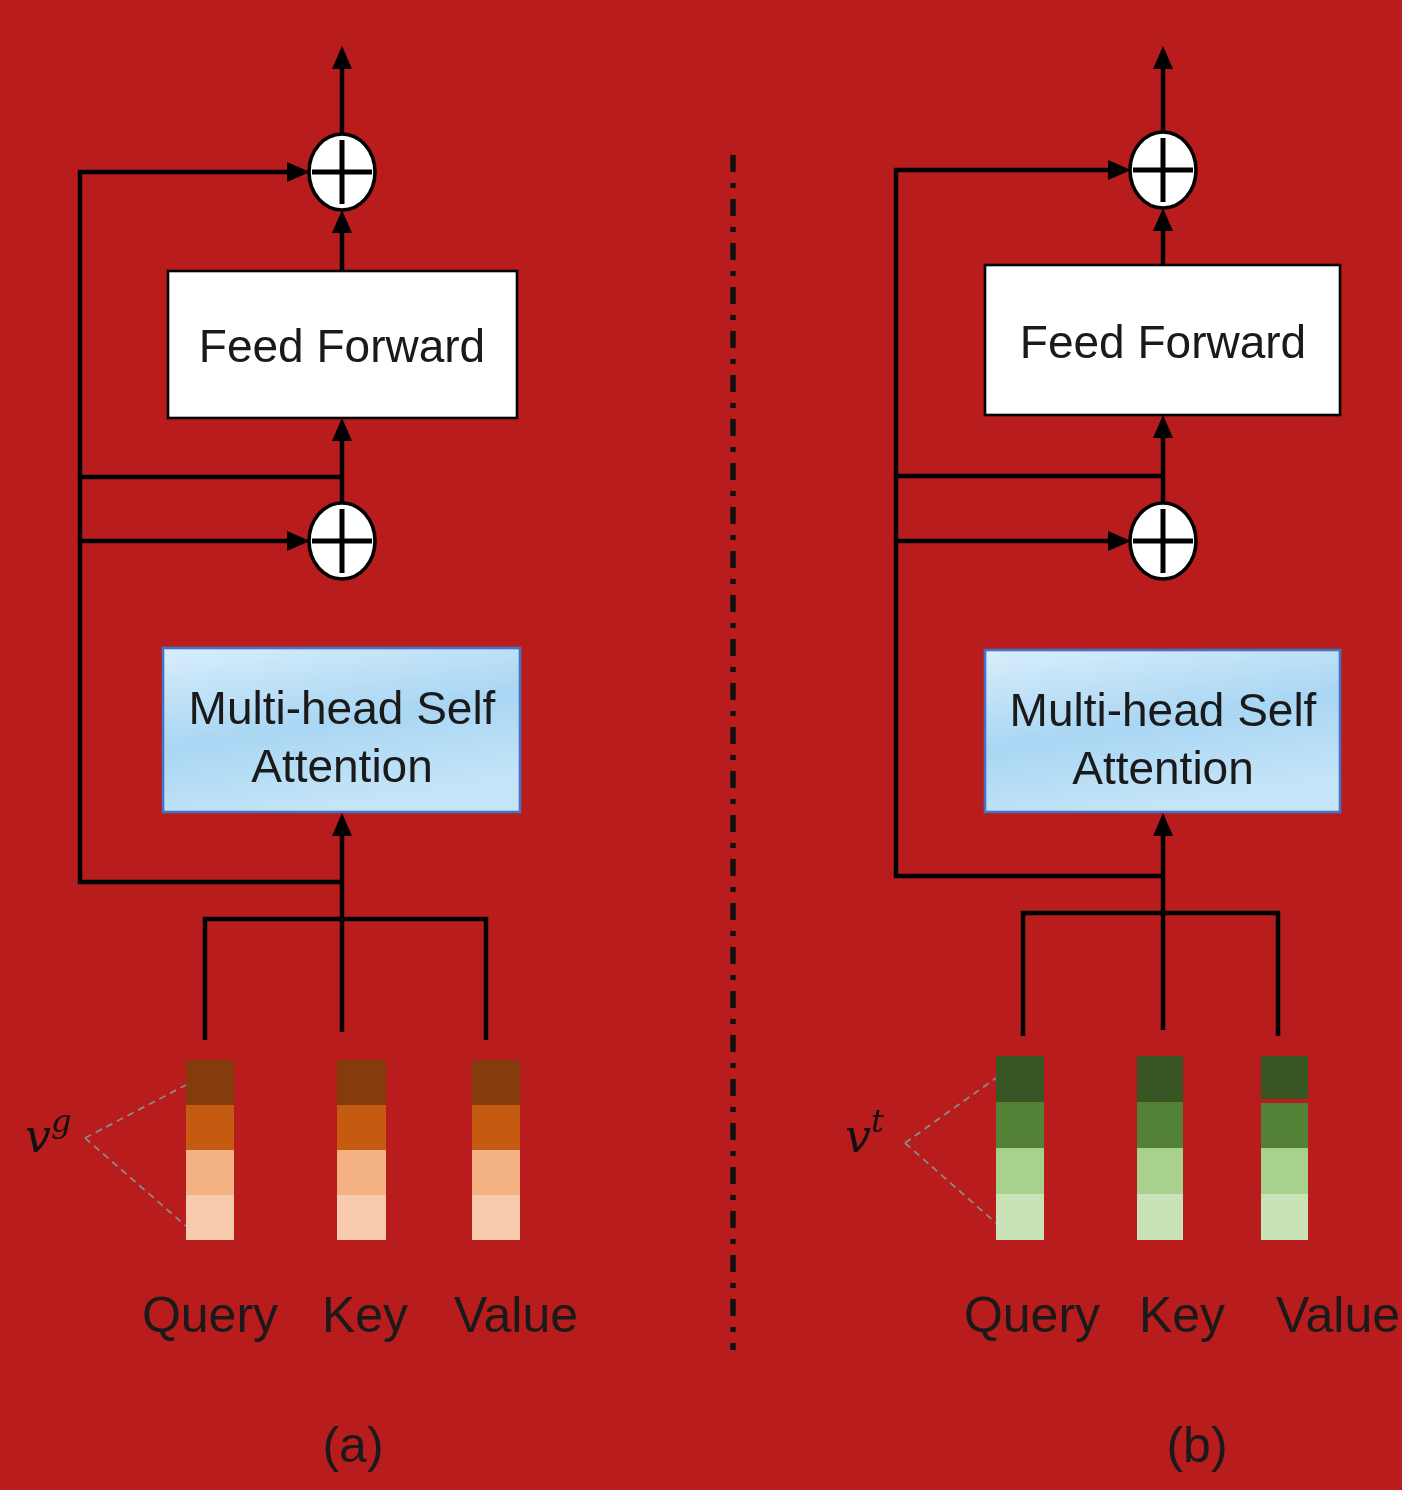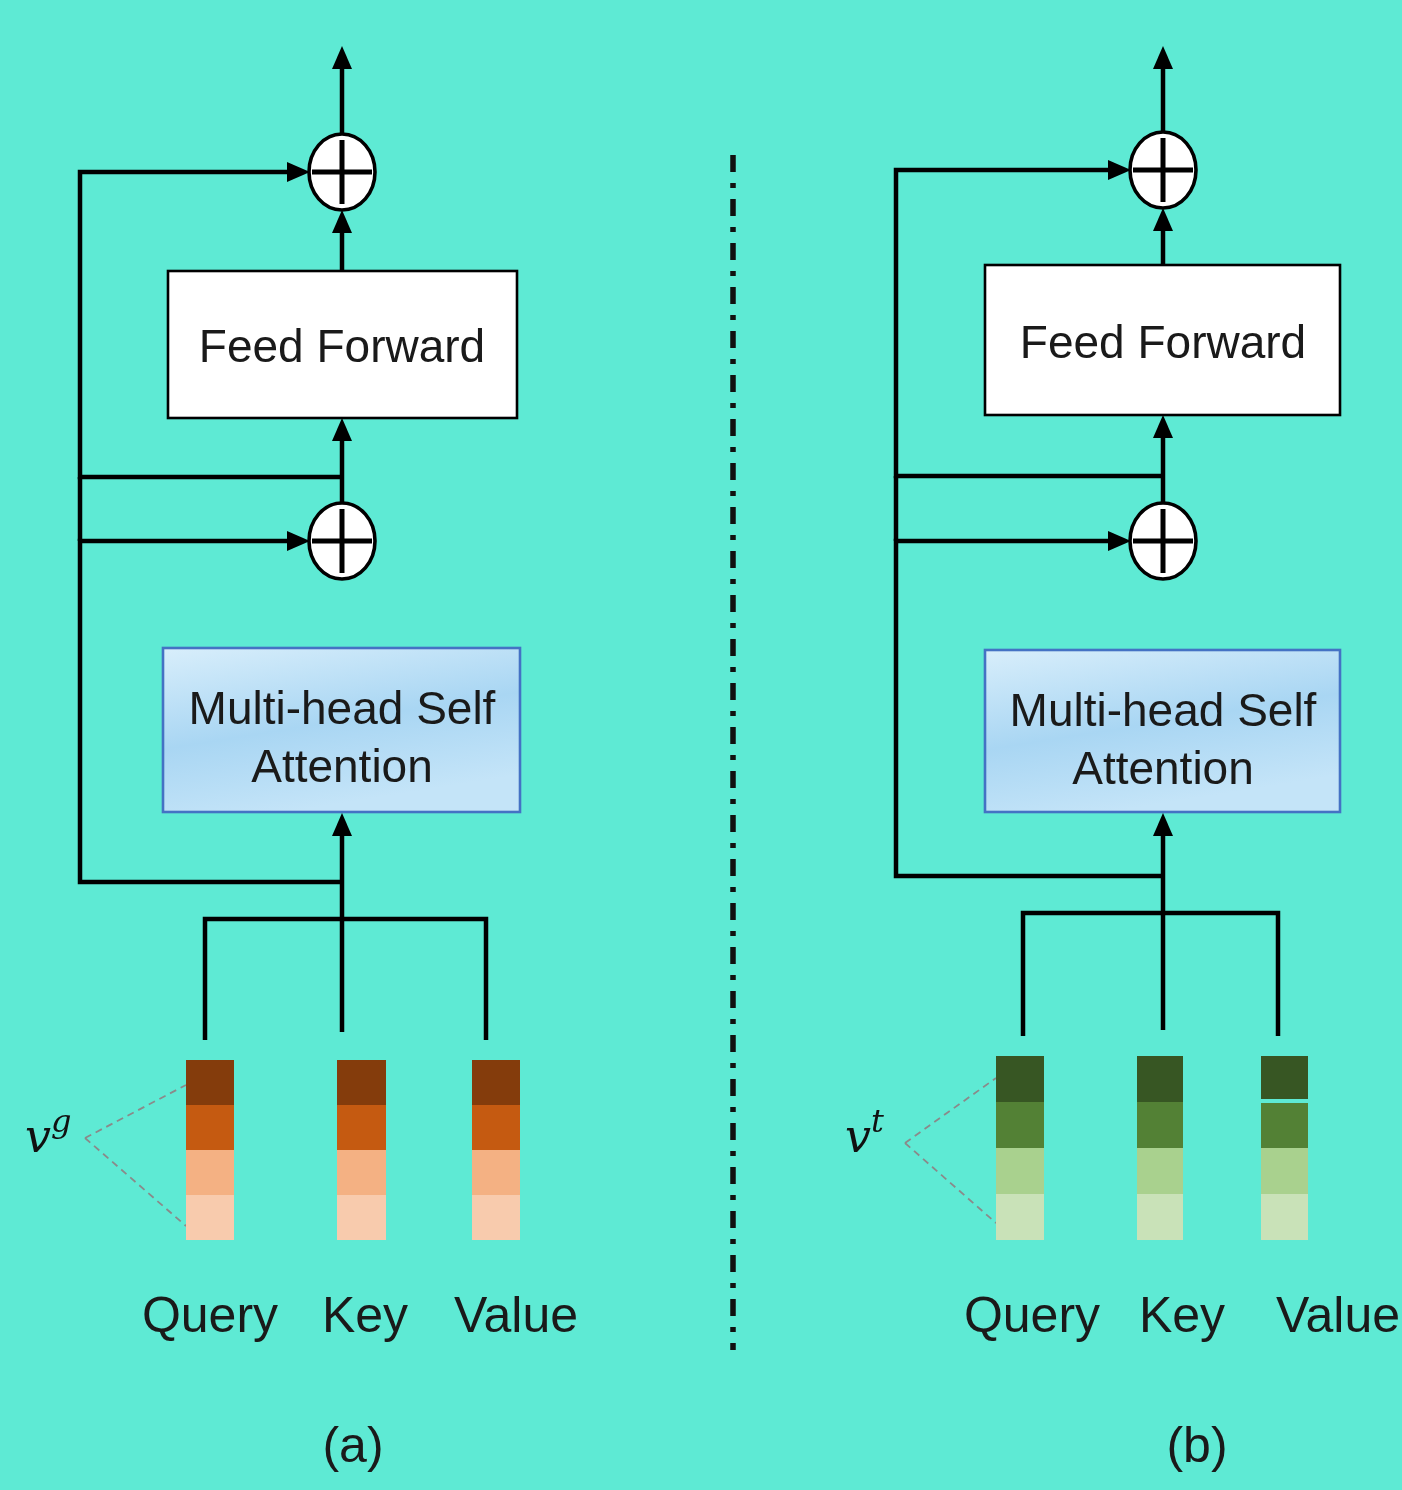--- a/index.html
+++ b/index.html
@@ -1,16 +1,16 @@
 <!DOCTYPE html>
 <html><head>
 <meta charset="utf-8">
 <style>
   html,body{margin:0;padding:0;background:#ffffff;}
-  .stage{width:1402px;height:1490px;position:relative;background:#5eead4;overflow:hidden;}
+  .stage{width:1402px;height:1490px;position:relative;background:#b91c1c;overflow:hidden;}
   svg{display:block;}
   .flowline{stroke:#000000;stroke-width:4.5;fill:none;}
   .thinbox{fill:#ffffff;stroke:#000000;stroke-width:2.6;}
   .attnbox{stroke-width:2.6;}
   .addcircle{fill:#ffffff;stroke:#000000;stroke-width:3.6;}
   .plusline{stroke:#000000;stroke-width:5;}
   .tridline{stroke:#000000;stroke-width:4.5;fill:none;}
   .dashline{stroke:#8a8a8a;stroke-width:1.8;fill:none;stroke-dasharray:7 5;}
   .divider{stroke:#111111;stroke-width:5.5;fill:none;stroke-dasharray:17 11 5 11;}
   .blocklabel{font-family:"Liberation Sans",sans-serif;font-weight:300;font-size:46px;fill:#1a1a1a;text-anchor:middle;}

